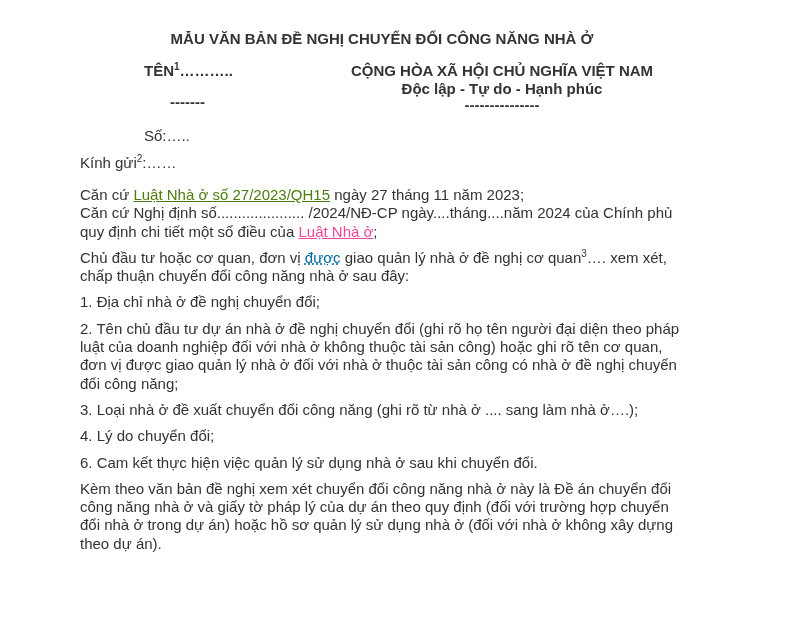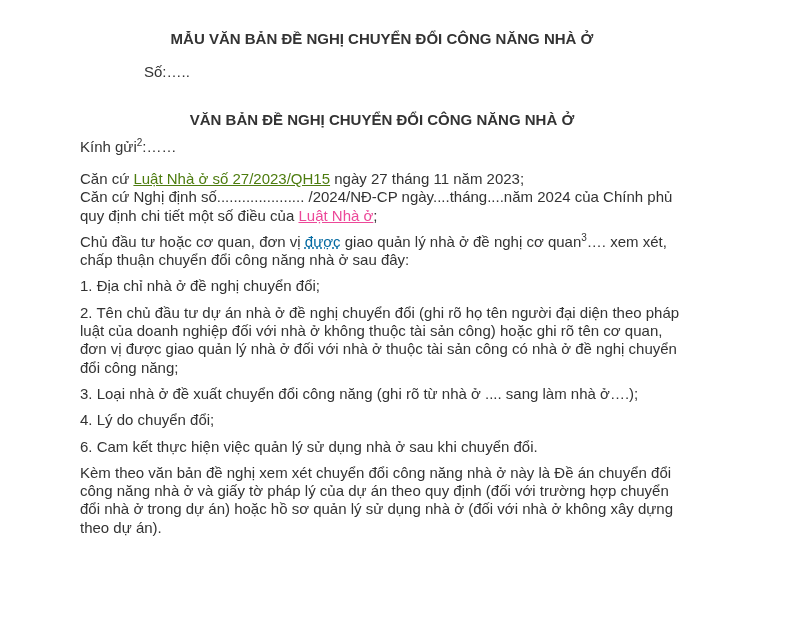--- a/index.html
+++ b/index.html
@@ -115,26 +115,36 @@
     text-decoration-style: dotted;
   }
 </style>
 </head>
 <body style="color: rgb(51, 51, 51);">
 
 <div class="page">
 
   <div class="top-title">MẪU VĂN BẢN ĐỀ NGHỊ CHUYỂN ĐỔI CÔNG NĂNG NHÀ Ở</div>
 
+  <div class="header-row">
+    <div class="col-left">
+      <div class="ten-line"><span>TÊN</span><sup>1</sup><span>………..</span></div>
+      <div class="ten-dashes">-------</div>
+    </div>
+    <div class="col-right">
+      <div class="national-line1">CỘNG HÒA XÃ HỘI CHỦ NGHĨA VIỆT NAM</div>
+      <div class="national-line2">Độc lập - Tự do - Hạnh phúc</div>
+      <div class="national-dashes">---------------</div>
+    </div>
+  </div>
 
   <div class="so-date-row">
     <div class="so-cell">Số:…..</div>
   </div>
 
-  <div class="doc-title">VĂN BẢN ĐỀ NGHỊ CHUYỂN ĐỔI CÔNG NĂNG NHÀ Ở</div>
 
   <div class="kinh-gui"><span>Kính gửi</span><sup>2</sup><span>:……</span></div>
 
   <div class="para can-cu-block">
     <span><span>Căn cứ </span><a class="doc-link" style="color: #4d7c0f;">Luật Nhà ở số 27/2023/QH15</a><span> ngày 27 tháng 11 năm 2023;</span></span>
     <br>
     <span><span>Căn cứ Nghị định số..................... /2024/NĐ-CP ngày....tháng....năm 2024 của Chính phủ quy định chi tiết một số điều của </span><a class="doc-link" style="color: #ec4899;">Luật Nhà ở</a><span>;</span></span>
   </div>
 
   <div class="para intro-para"><span>Chủ đầu tư hoặc cơ quan, đơn vị </span><a class="doc-link dotted" style="color: #0369a1;">được</a><span> giao quản lý nhà ở đề nghị cơ quan</span><sup>3</sup><span>…. xem xét, chấp thuận chuyển đổi công năng nhà ở sau đây:</span></div>

